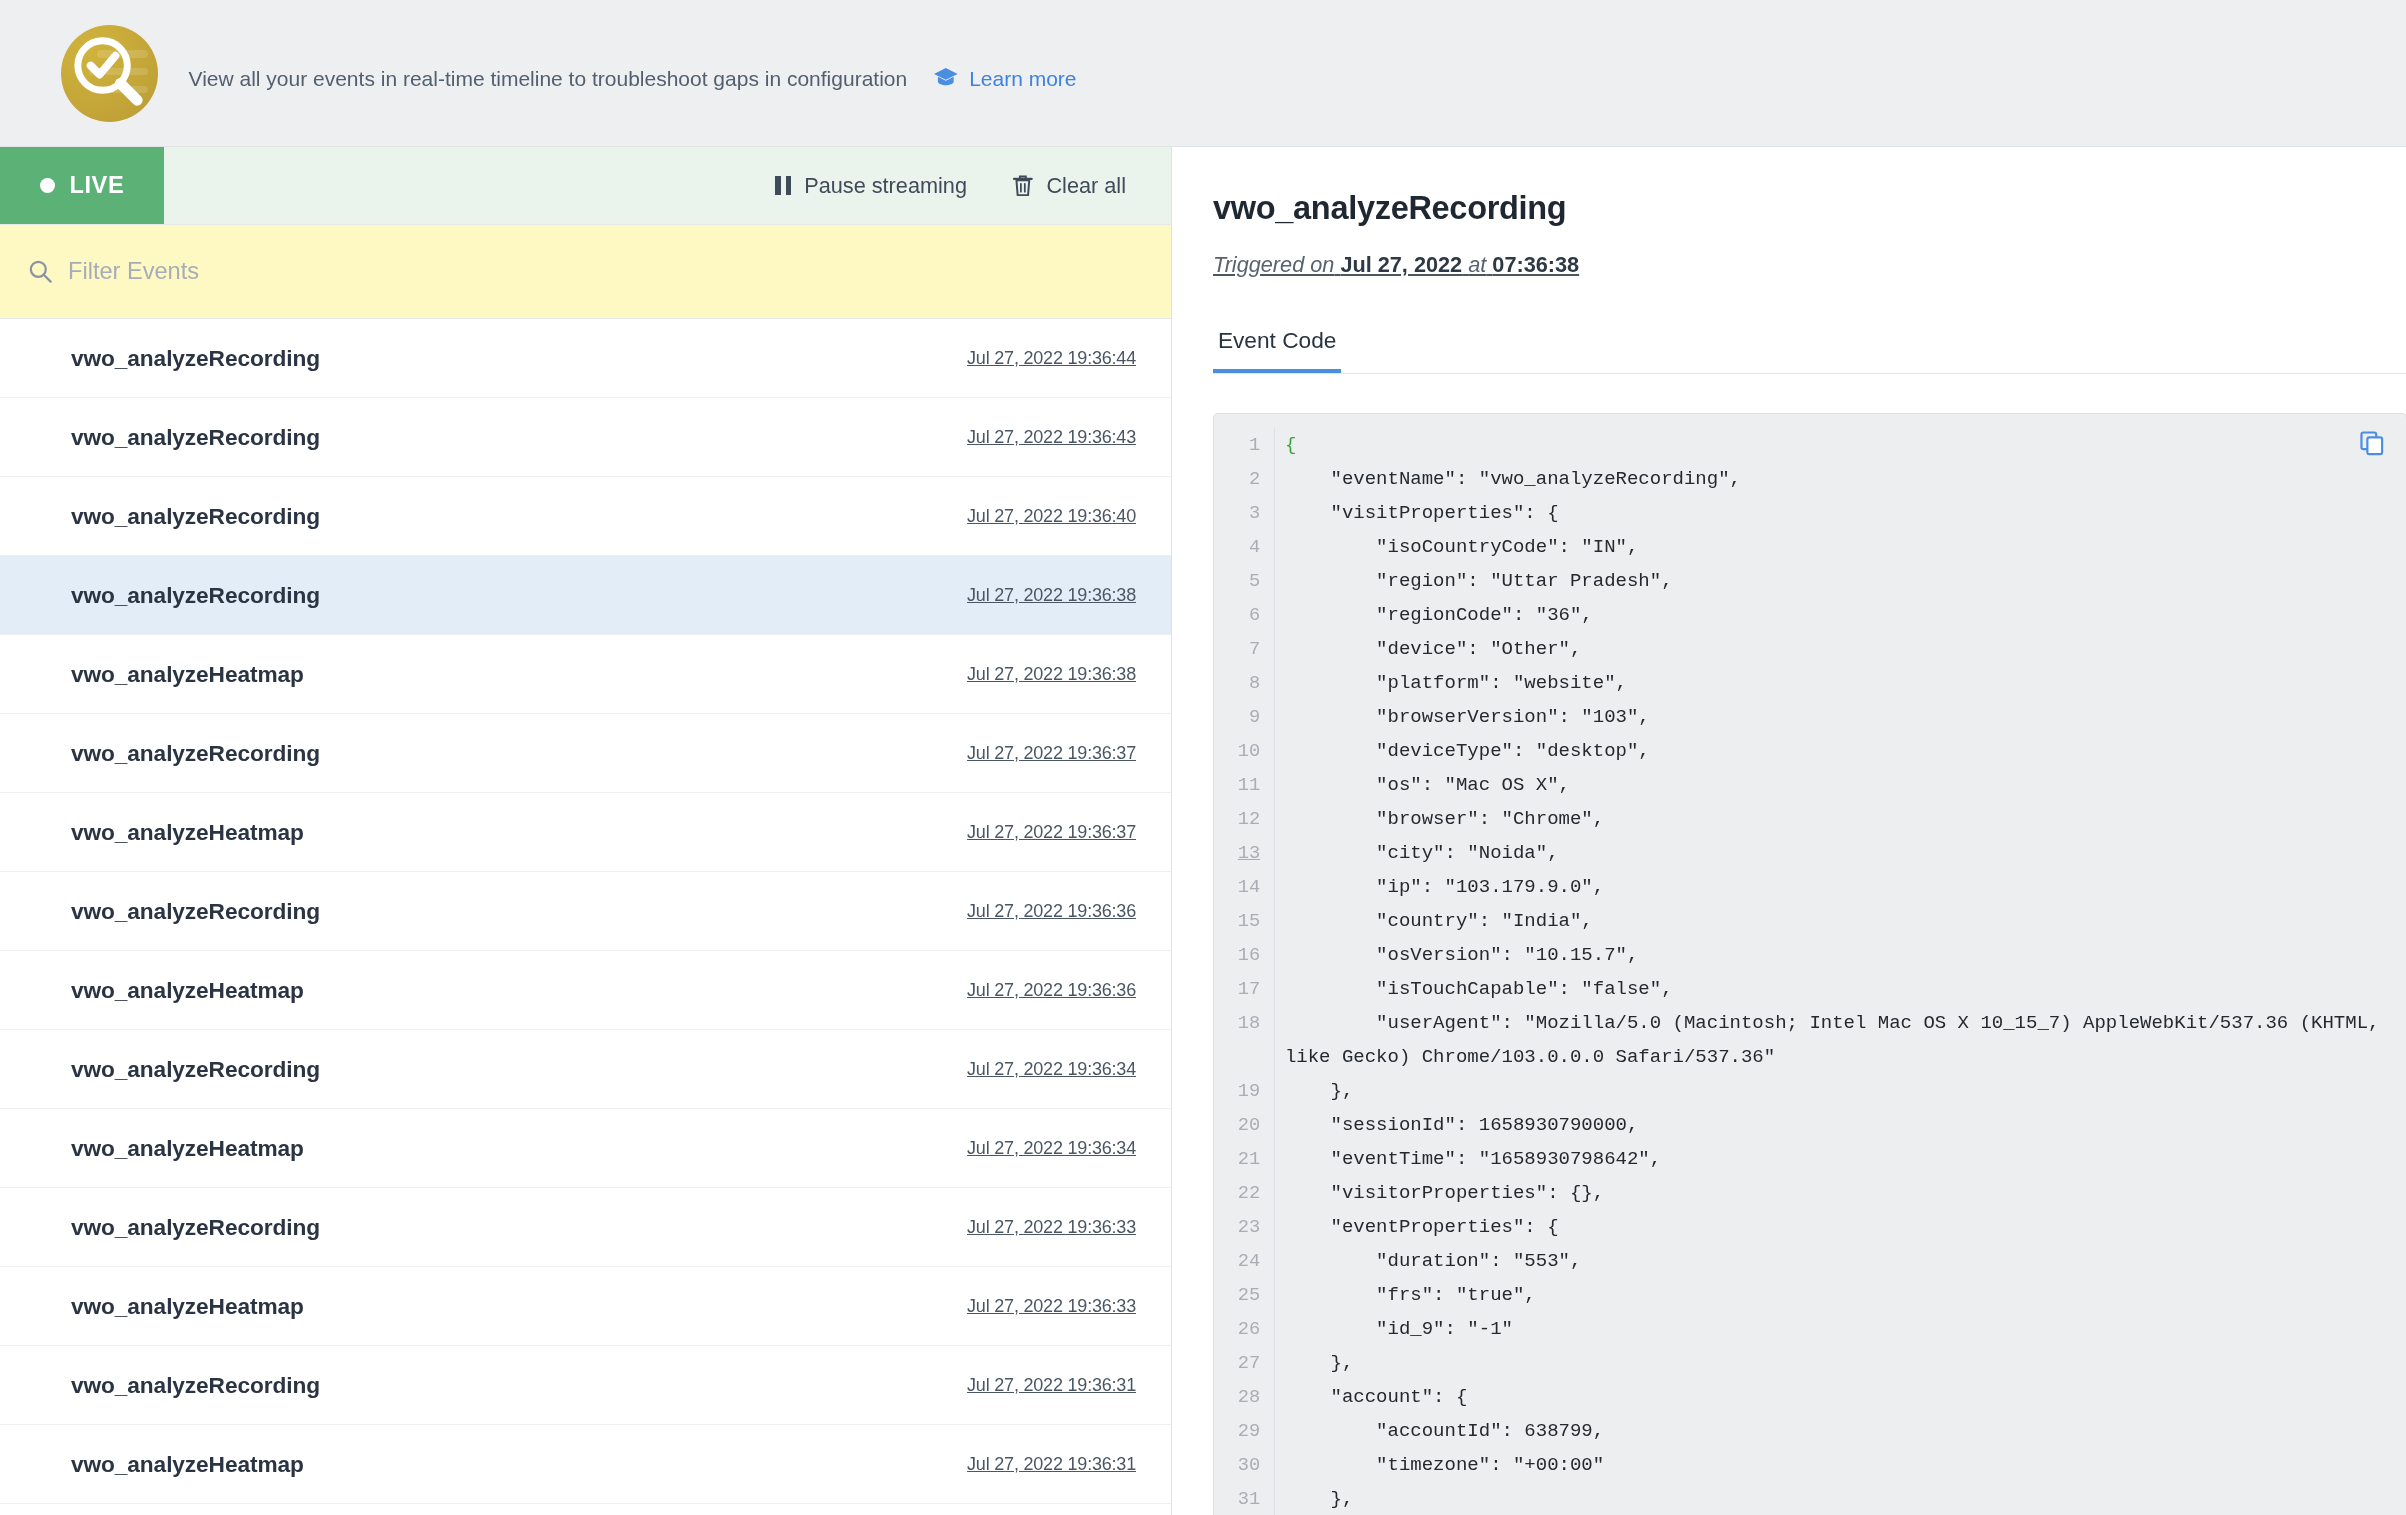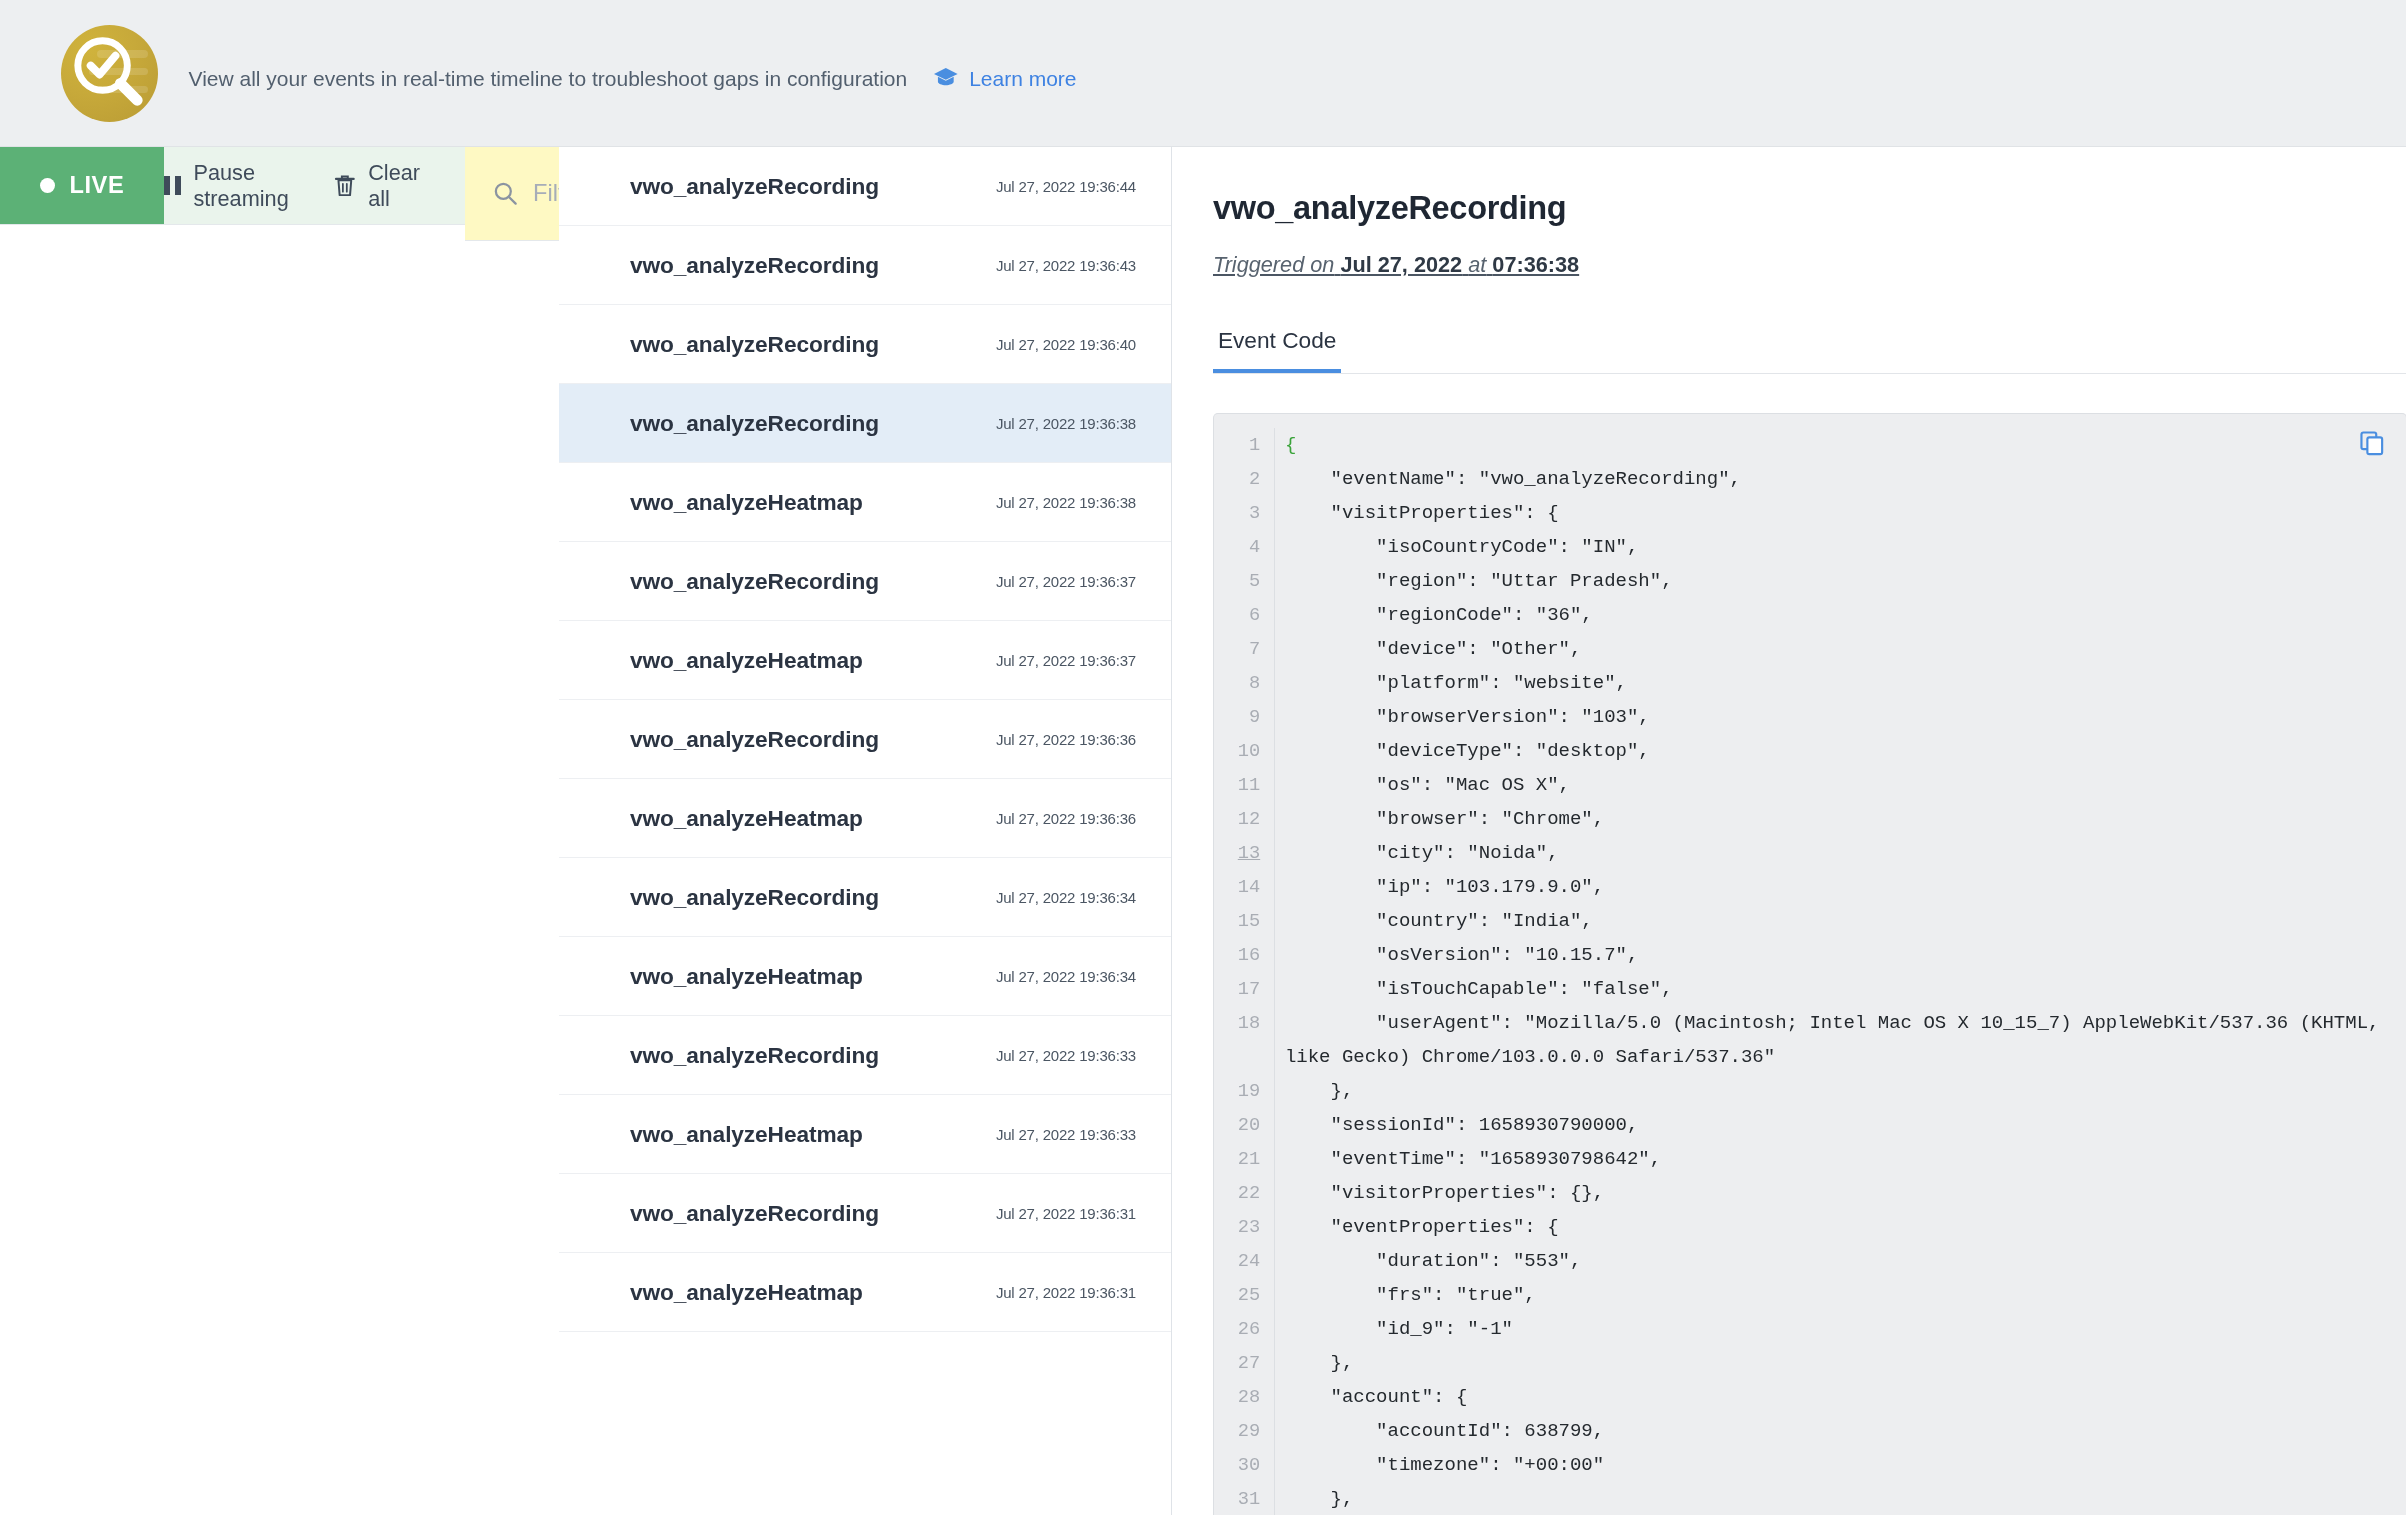--- a/index.html
+++ b/index.html
@@ -77,21 +77,21 @@
     height: calc(1515px - 147px);
   }
 
   
   .left-panel {
     width: 1172px;
     flex: 0 0 1172px;
     border-right: 1px solid #dfe3e8;
     background: #ffffff;
     display: flex;
-    flex-direction: row;
+    flex-direction: column;
     min-height: 0;
   }
   .stream-bar {
     height: 78px;
     flex: 0 0 78px;
     background: #EAF4EC;
     display: flex;
     align-items: stretch;
     border-bottom: 1px solid #e4e8eb;
   }
@@ -178,23 +178,24 @@
     background: #ffffff;
   }
   .event-row.selected { background: #E3EDF7; }
   .event-name {
     font-size: 22.7px;
     font-weight: bold;
     color: #2b3442;
     letter-spacing: -0.1px;
   }
   .event-time {
-    font-size: 15px;
+    font-size: 18px;
     color: #4b5663;
     letter-spacing: -0.2px;
+    text-decoration: underline;
   }
 
   
   .right-panel {
     flex: 1;
     background: #ffffff;
     padding: 43px 0 0 41px;
     display: flex;
     flex-direction: column;
     min-width: 0;

